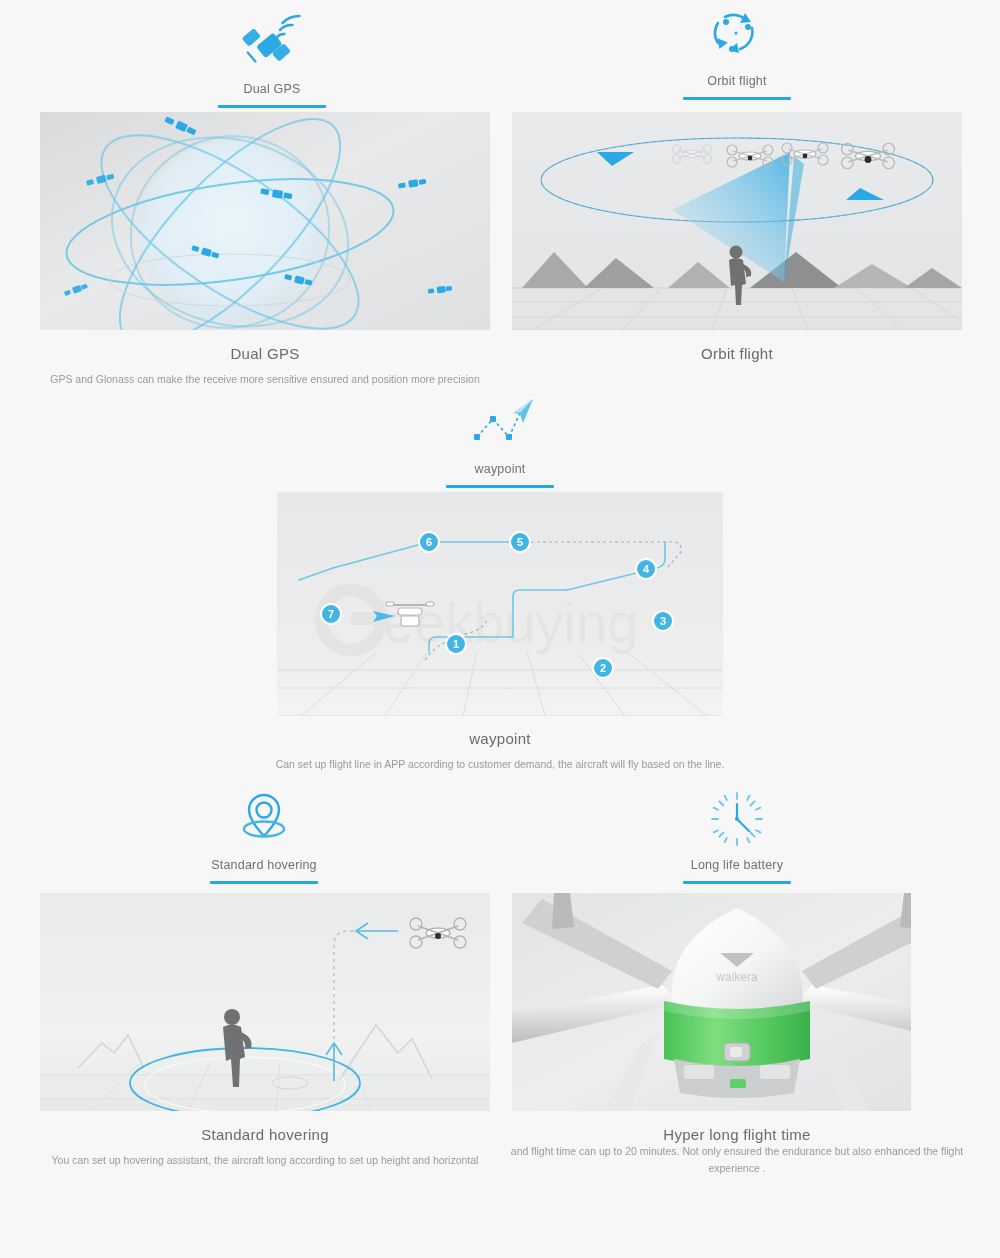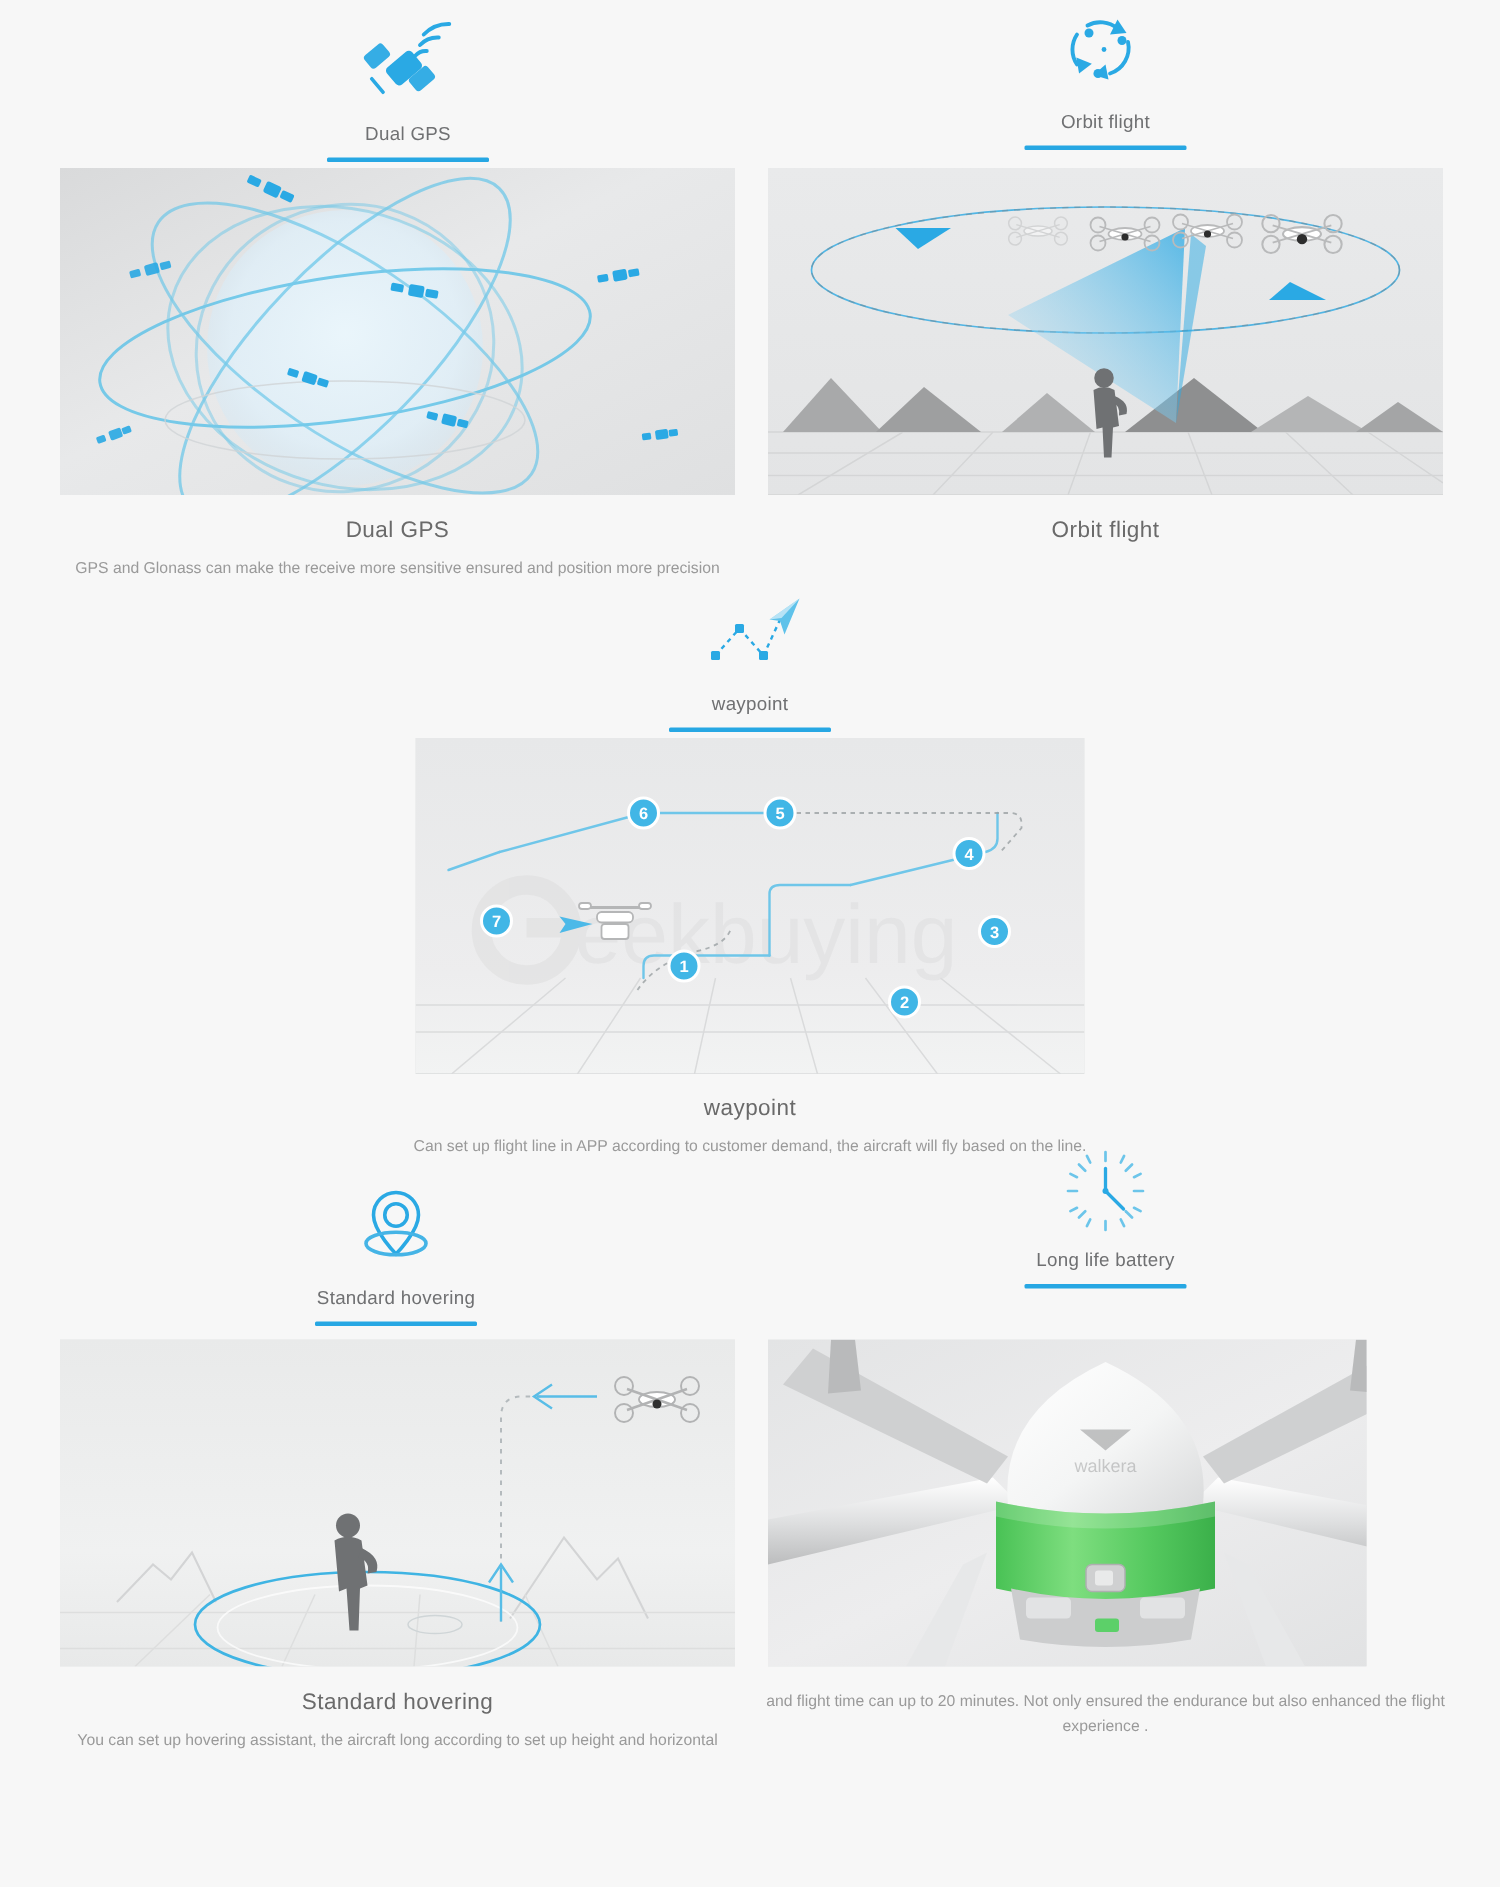--- a/index.html
+++ b/index.html
@@ -372,21 +372,21 @@
           <path d="M31 6 a15 15 0 0 1 15 15 c0 11 -15 26 -15 26 S16 32 16 21 A15 15 0 0 1 31 6 z"></path>
           <circle cx="31" cy="21" r="7.5"></circle>
           <ellipse cx="31" cy="40" rx="20" ry="7.5" stroke="#45b4e6"></ellipse>
         </g>
       </svg>
     </div>
     <div class="feat-label">Standard hovering</div>
     <div class="feat-bar" style="width:108px;"></div>
   </div>
 
-  <div class="feat-head" style="left:637px;top:763px;width:200px;">
+  <div class="feat-head" style="left:637px;top:788px;width:200px;">
     <div class="feat-icon">
       <svg width="62" height="60" viewBox="0 0 62 60">
         <g stroke="#6cc5ea" stroke-width="1.8" stroke-linecap="round">
           <path d="M31 4 L31 10"></path>
             <path d="M31 50 L31 56"></path>
           <path d="M6 30 L12 30"></path>
             <path d="M50 30 L56 30"></path>
           <path d="M13.3 12.3 L17.5 16.5"></path>
             <path d="M44.5 43.5 L48.7 47.7"></path>
           <path d="M48.7 12.3 L44.5 16.5"></path>
@@ -534,16 +534,17 @@
       </g>
     </svg>
   </div>
 
   <div class="panel-caption" style="left:40px;top:1126px;width:450px;">
     <div class="cap-title">Standard hovering</div>
     <div class="cap-desc">You can set up hovering assistant, the aircraft long according to set up height and horizontal</div>
   </div>
 
   <div class="panel-caption" style="left:496px;top:1126px;width:482px;">
+    <div class="cap-title">Hyper long flight time</div>
     <div class="cap-desc" style="margin-top:0;">and flight time can up to 20 minutes. Not only ensured the endurance but also enhanced the flight experience .</div>
   </div>
 
 </div>
 
 </body></html>

